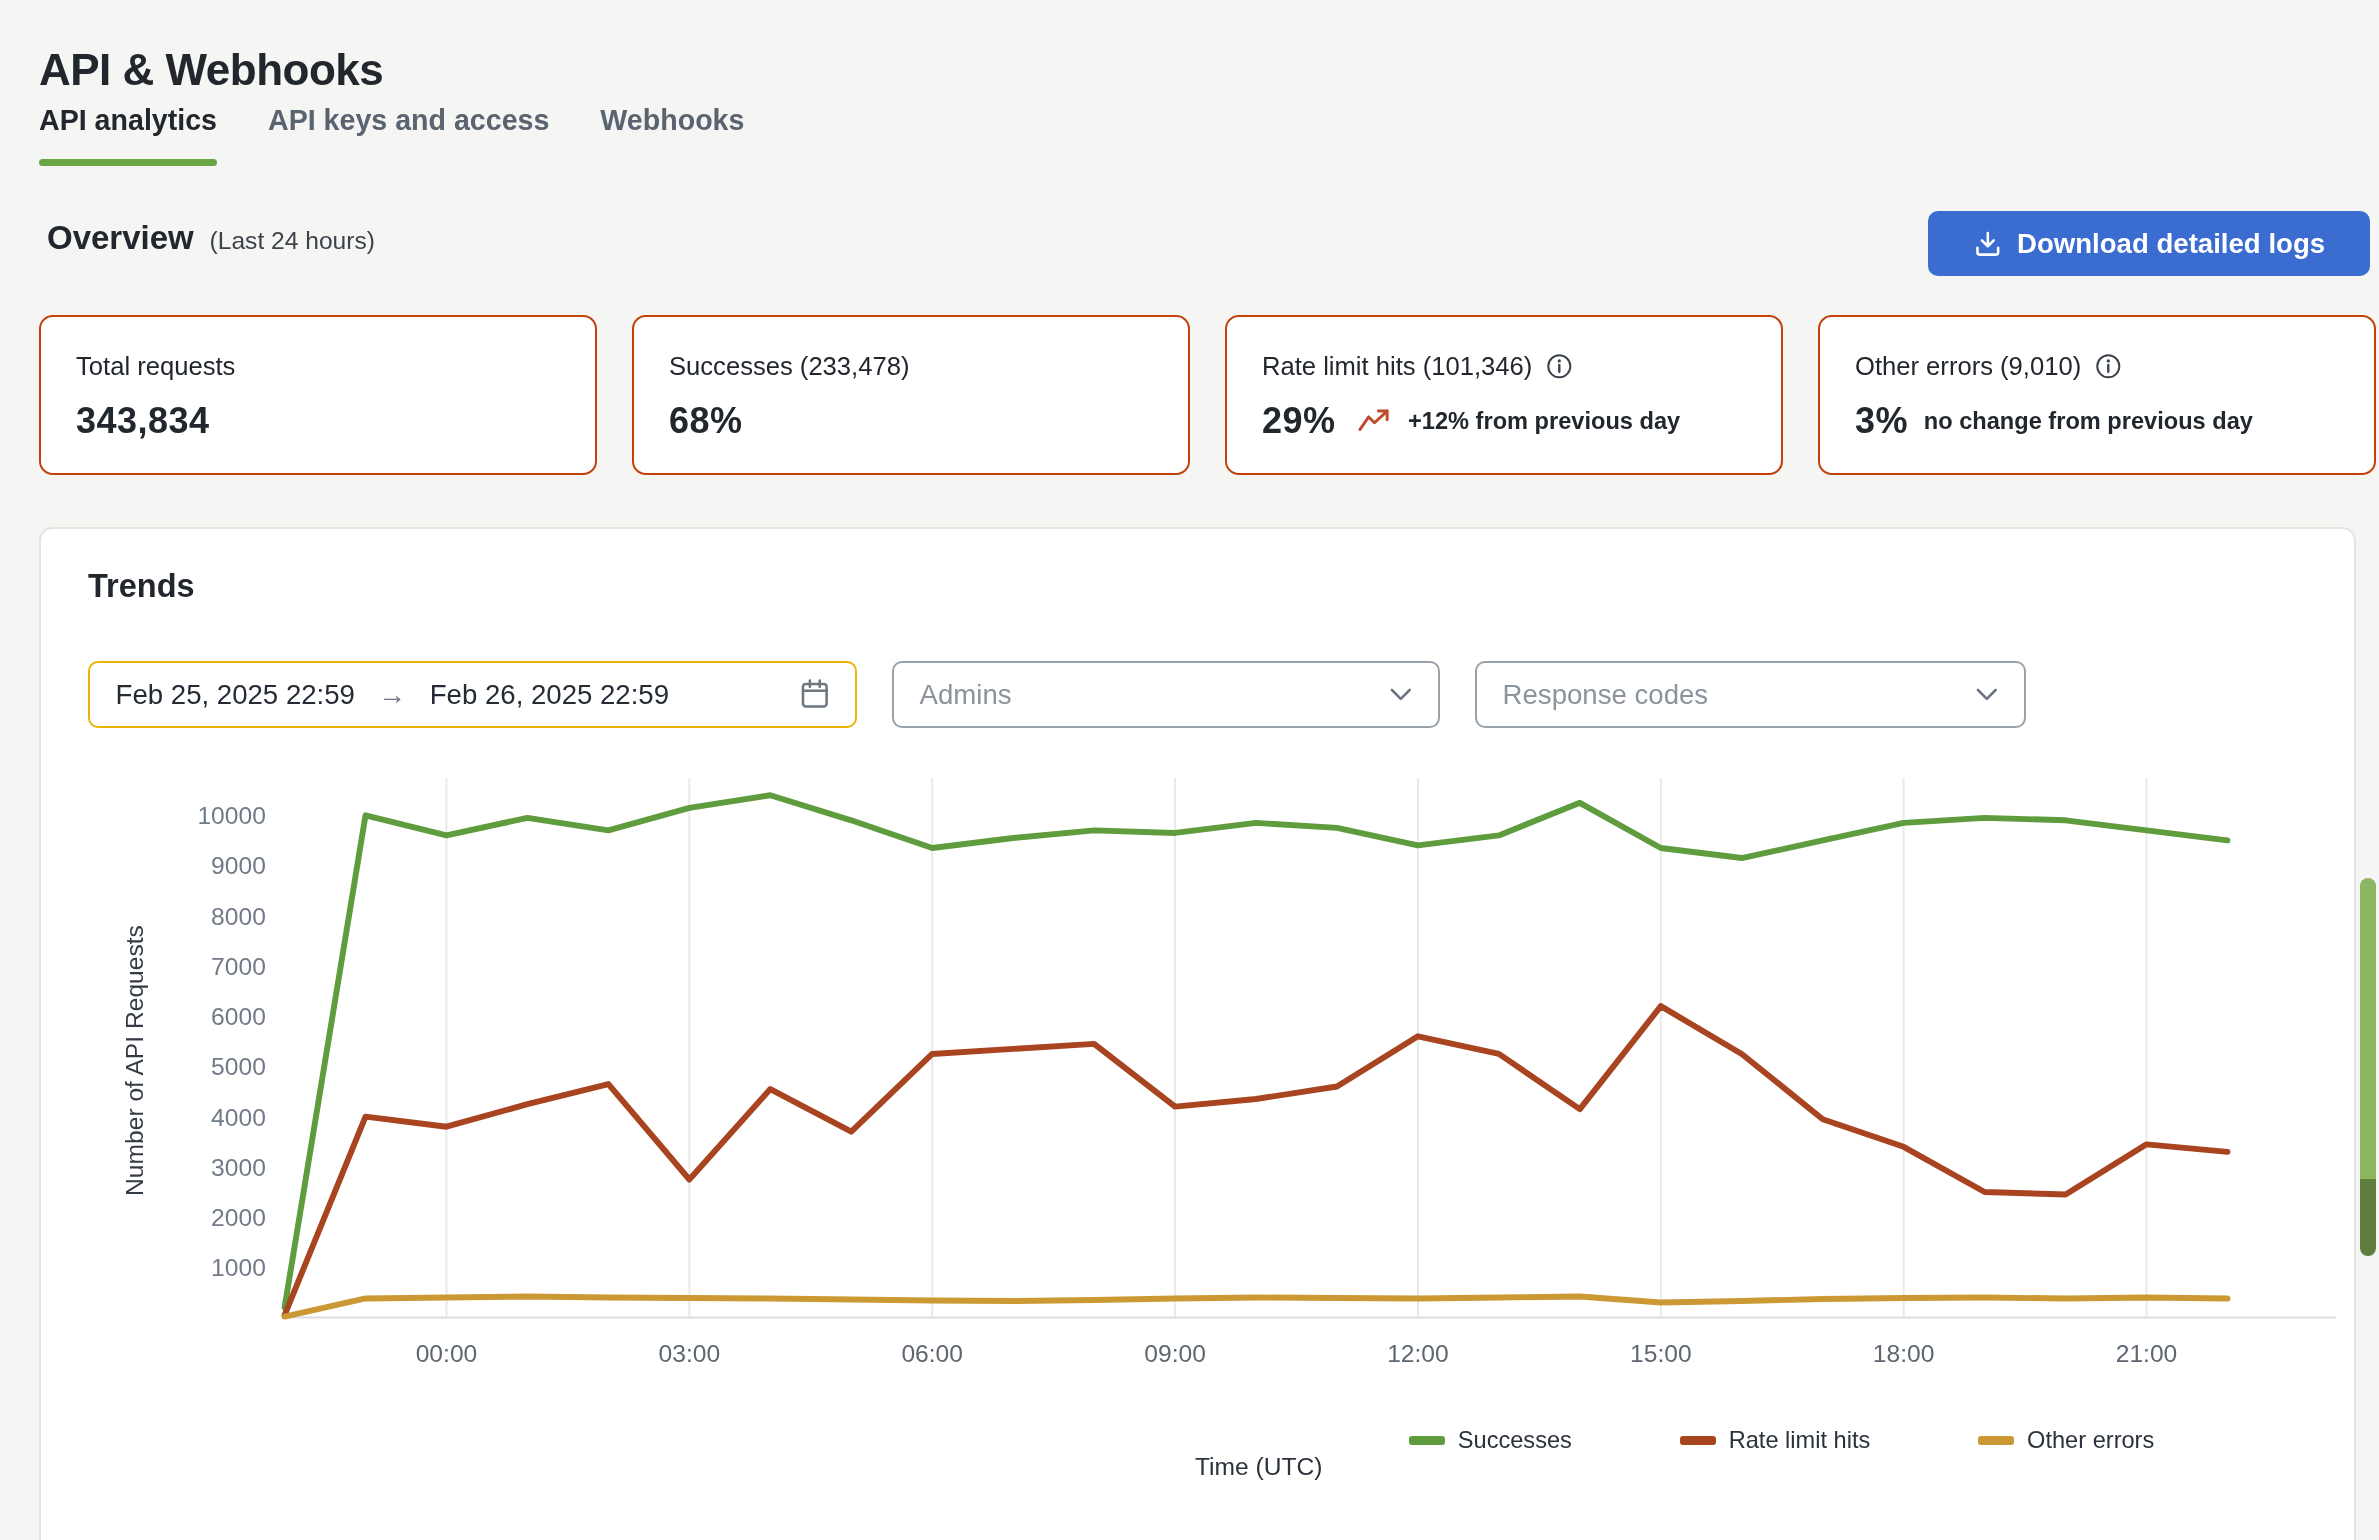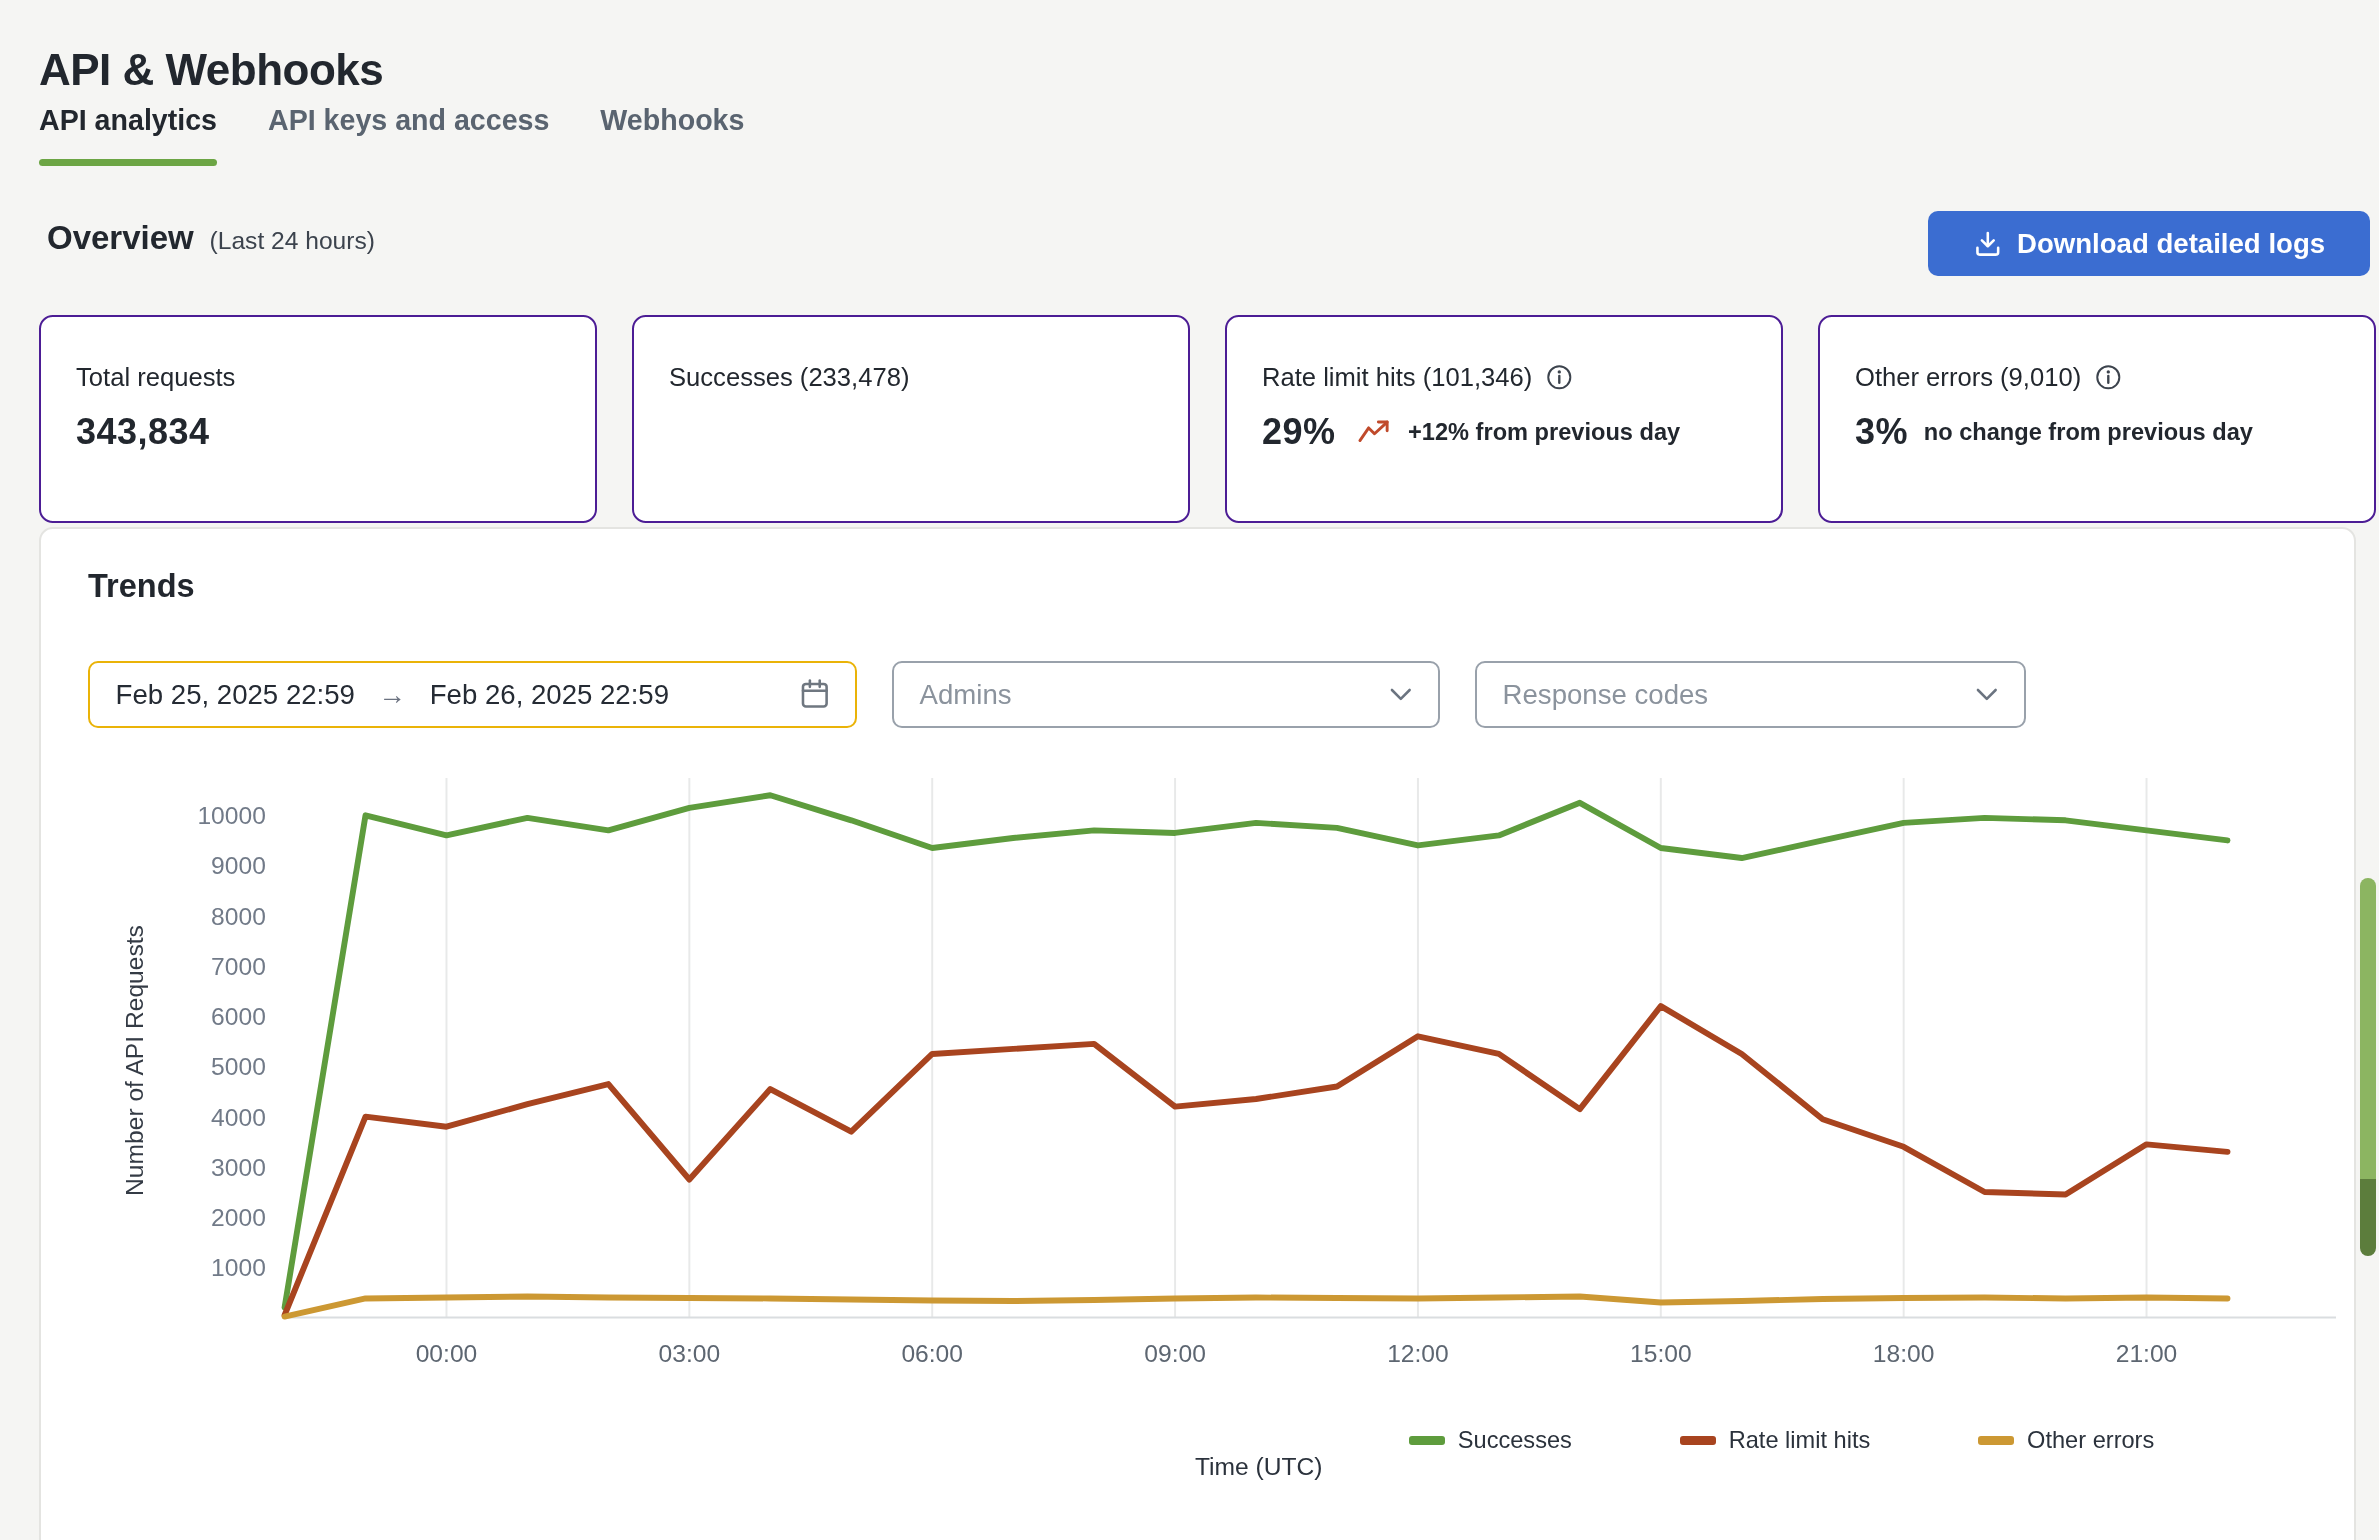--- a/index.html
+++ b/index.html
@@ -25,22 +25,22 @@
   .ov-title{font-size:33px;font-weight:700;}
   .ov-sub{font-size:24.6px;color:#3c434d;}
   .download-btn{
     position:absolute;right:9.9px;top:211px;height:65px;padding:0 45px;
     display:flex;align-items:center;gap:14.8px;border:none;border-radius:9.9px;
     background:var(--button_blue,#3b6dd1);color:#fff;font-size:27.6px;font-weight:700;
     font-family:inherit;cursor:pointer;
   }
   .cards{position:absolute;left:39px;top:315px;display:flex;gap:35px;}
   .card{
-    width:558px;height:208px;background:#fff;border:2px solid #4c1d95;border-radius:13.8px;
-    padding:46px 35px 0 35px;
+    width:558px;height:160px;background:#fff;border:2px solid #c2410c;border-radius:13.8px;
+    padding:35px 35px 0 35px;
   }
   .card-label{font-size:25.6px;color:#22272e;display:flex;align-items:center;gap:13.8px;}
   .card-value-row{display:flex;align-items:center;gap:15.8px;margin-top:19px;}
   .card-value{font-size:36px;font-weight:700;letter-spacing:0.5px;}
   .card-delta{font-size:23.6px;font-weight:700;color:#22272e;}
   .info-icon{display:inline-flex;color:#3c434d;}
   .trend-icon{display:inline-flex;color:var(--trend_red,#c04a2b);margin-left:5.9px;}
   .trends-card{
     position:absolute;left:39px;top:527px;width:2317px;height:1074px;
     background:#fff;border:2px solid #e4e4e1;border-radius:13.8px;
@@ -98,20 +98,23 @@
 
 <div class="cards">
   <div class="card">
     <div class="card-label">Total requests</div>
     <div class="card-value-row">
       <span class="card-value">343,834</span>
     </div>
   </div>
   <div class="card">
     <div class="card-label">Successes (233,478)</div>
+    <div class="card-value-row">
+      <span class="card-value">68%</span>
+    </div>
   </div>
   <div class="card">
     <div class="card-label">
       <span>Rate limit hits (101,346)</span>
       <span class="info-icon">
         <svg width="26.6" height="26.6" viewBox="0 0 27 27" fill="none">
           <circle cx="13.5" cy="13.5" r="11.2" stroke="currentColor" stroke-width="2"></circle>
           <line x1="13.5" y1="12" x2="13.5" y2="19" stroke="currentColor" stroke-width="2.4" stroke-linecap="round"></line>
           <circle cx="13.5" cy="8" r="1.7" fill="currentColor"></circle>
         </svg>

